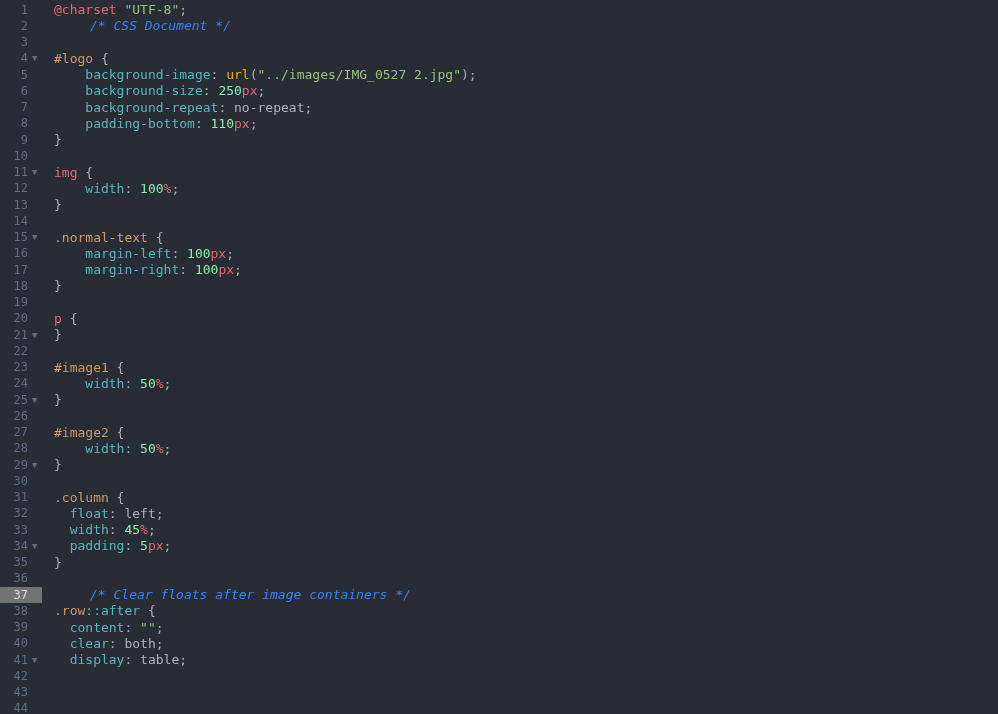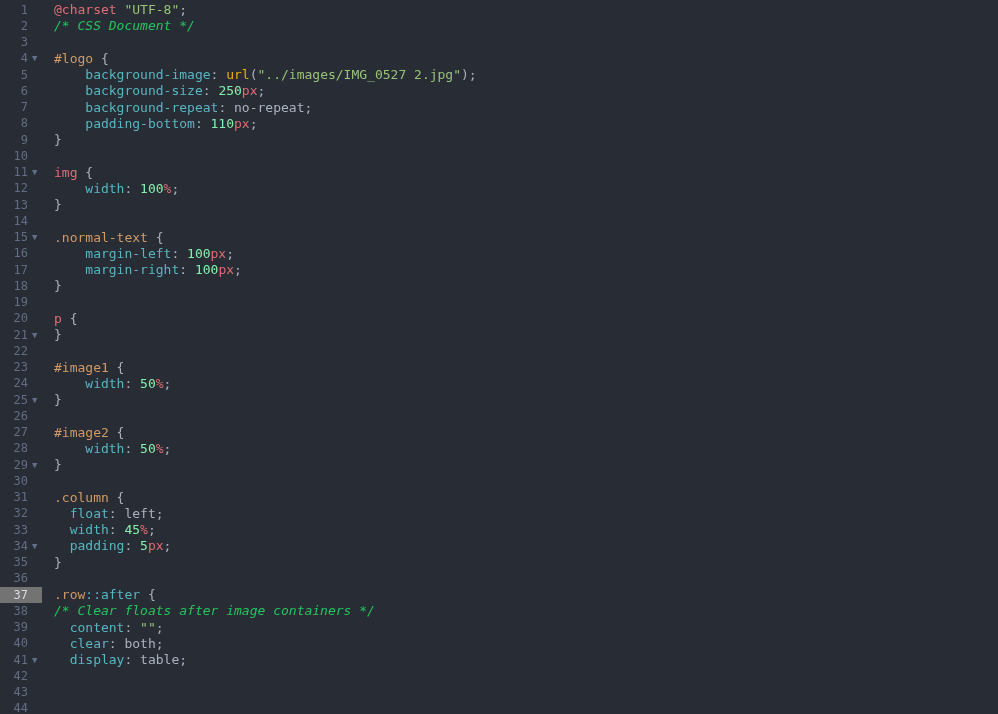--- a/index.html
+++ b/index.html
@@ -58,21 +58,21 @@
       padding-top: 2px;
       padding-left: 12px;
     }
     .code-line {
       height: 16.25px;
       white-space: pre;
       font-size: 13px;
     }
     .tok-keyword { color: #e06c75; }
     .tok-string { color: #98c379; }
-    .tok-comment { color: #22c55e; font-style: italic; }
+    .tok-comment { color: #3b82f6; font-style: italic; margin-left: 36px; }
     .tok-selector { color: #d19a66; }
     .tok-tag { color: #e06c75; }
     .tok-class { color: #d19a66; }
     .tok-punct { color: #abb2bf; }
     .tok-brace { color: #abb2bf; }
     .tok-prop { color: #56b6c2; }
     .tok-colon { color: #abb2bf; }
     .tok-number { color: #86efac; }
     .tok-unit { color: #e06c75; }
     .tok-func { color: #eab308; }
@@ -291,19 +291,19 @@
     <div class="code-line"><span class="tok-selector">#image2</span><span class="tok-brace"> {</span></div>
     <div class="code-line"><span>    </span><span class="tok-prop">width</span><span class="tok-colon">: </span><span class="tok-number">50</span><span class="tok-unit">%</span><span class="tok-punct">;</span></div>
     <div class="code-line"><span class="tok-brace">}</span></div>
     <div class="code-line"></div>
     <div class="code-line"><span class="tok-class">.column</span><span class="tok-brace"> {</span></div>
     <div class="code-line"><span>  </span><span class="tok-prop">float</span><span class="tok-colon">: </span><span class="tok-value">left</span><span class="tok-punct">;</span></div>
     <div class="code-line"><span>  </span><span class="tok-prop">width</span><span class="tok-colon">: </span><span class="tok-number">45</span><span class="tok-unit">%</span><span class="tok-punct">;</span></div>
     <div class="code-line"><span>  </span><span class="tok-prop">padding</span><span class="tok-colon">: </span><span class="tok-number">5</span><span class="tok-unit">px</span><span class="tok-punct">;</span></div>
     <div class="code-line"><span class="tok-brace">}</span></div>
     <div class="code-line"></div>
+    <div class="code-line"><span class="tok-comment">/* Clear floats after image containers */</span></div>
     <div class="code-line"><span class="tok-class">.row</span><span class="tok-pseudo">::after</span><span class="tok-brace"> {</span></div>
-    <div class="code-line"><span class="tok-comment">/* Clear floats after image containers */</span></div>
     <div class="code-line"><span>  </span><span class="tok-prop">content</span><span class="tok-colon">: </span><span class="tok-string">""</span><span class="tok-punct">;</span></div>
     <div class="code-line"><span>  </span><span class="tok-prop">clear</span><span class="tok-colon">: </span><span class="tok-value">both</span><span class="tok-punct">;</span></div>
     <div class="code-line"><span>  </span><span class="tok-prop">display</span><span class="tok-colon">: </span><span class="tok-value">table</span><span class="tok-punct">;</span></div>
   </div>
 </div>
 
 </body></html>

